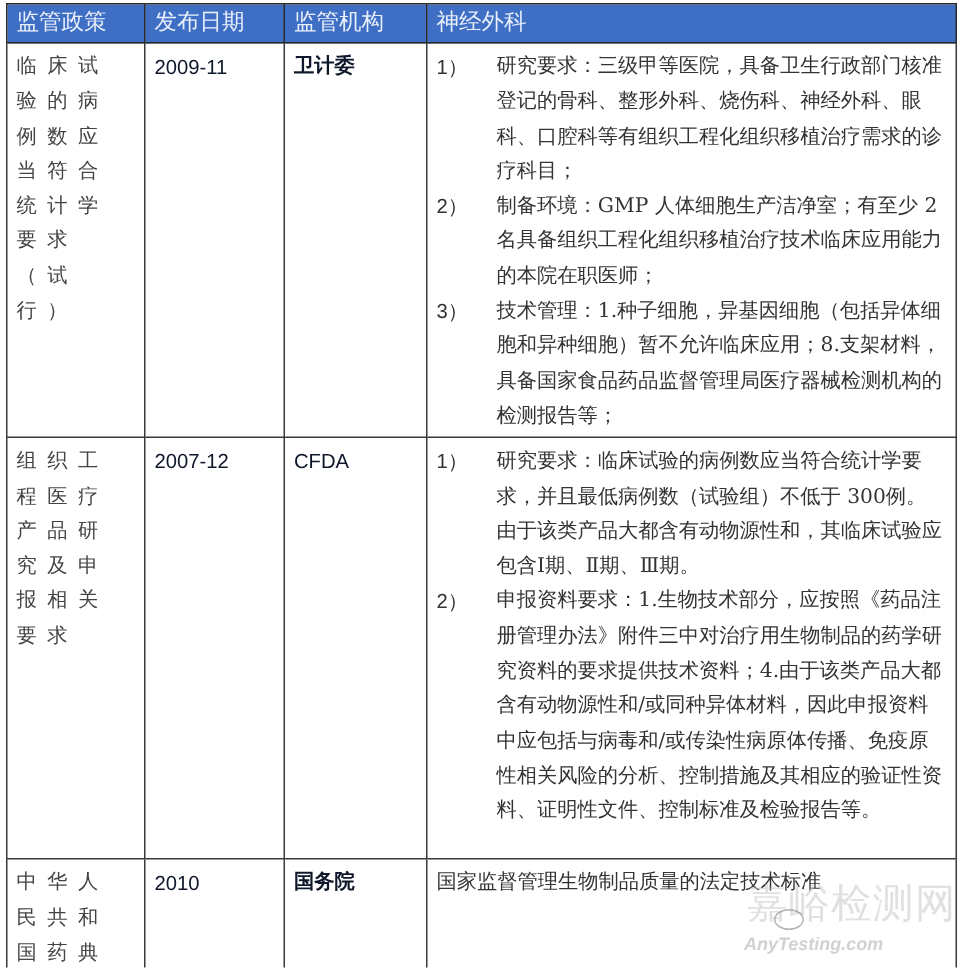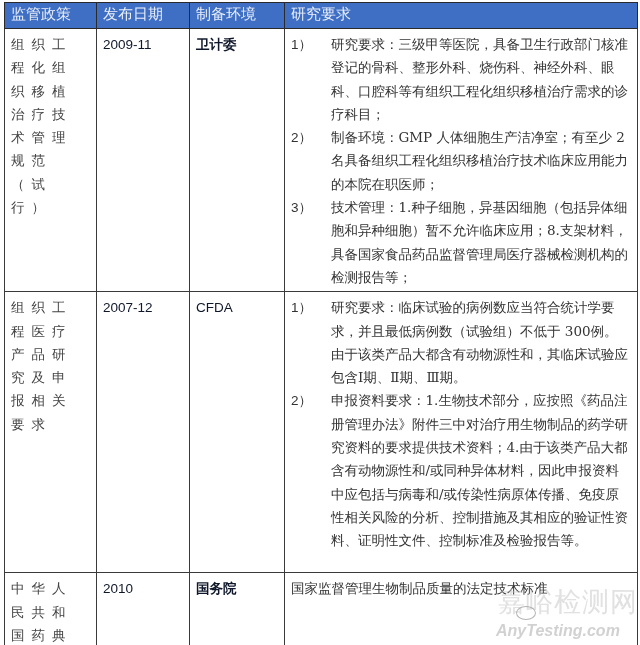--- a/index.html
+++ b/index.html
@@ -16,46 +16,46 @@
   .date, .agency { font-family: "Liberation Sans", sans-serif; font-size: 13px; color: #0f172a; }
   .agency.cn { font-family: "DejaVu Serif", serif; font-weight: bold; }
   ol.items { list-style: none; margin: 0; padding: 0; }
   ol.items li { position: relative; padding-left: 40px; }
   ol.items li .num { position: absolute; left: 0; top: 0; font-family: "Liberation Sans", sans-serif; }
   .watermark { position: absolute; left: 488px; top: 586px; width: 150px; height: 58px; pointer-events: none; }
   .wm-cn { position: absolute; left: 10px; top: -2px; font-size: 27px; color: rgba(200,200,200,0.55);
            font-family: Liberation Mono, monospace; letter-spacing: 1px; }
   .wm-brand { position: absolute; left: 50px; top: 12px; font-size: 21px; color: rgba(120,120,120,0.75);
               font-family: "DejaVu Sans", sans-serif; font-weight: 200; }
-  .wm-en { position: absolute; left: 8px; top: 36px; font-size: 16px; font-style: italic;
+  .wm-en { position: absolute; left: 8px; top: 36px; font-size: 12px; font-style: italic;
            color: rgba(190,190,190,0.7); font-family: "Liberation Sans", sans-serif; font-weight: bold; }
   .wm-logo { position: absolute; left: 28px; top: 20px; width: 18px; height: 12px;
              border: 1px solid rgba(150,150,150,0.7); border-radius: 50%; }
 </style>
 </head>
 <body>
 
 <table class="reg">
   <colgroup>
     <col style="width:92px">
       <col style="width:93px">
       <col style="width:95px">
       <col style="width:353px">
   </colgroup>
   <thead>
     <tr>
       <th>监管政策</th>
       <th>发布日期</th>
-      <th>制备环境</th>
-      <th>研究要求</th>
+      <th>监管机构</th>
+      <th>神经外科</th>
     </tr>
   </thead>
   <tbody>
     <tr style="height:261px">
-      <td class="policy">组织工程化组织移植治疗技术管理规范（试行）</td>
+      <td class="policy">临床试验的病例数应当符合统计学要求（试行）</td>
       <td class="date">2009-11</td>
       <td class="agency cn">卫计委</td>
       <td>
         <ol class="items">
           <li><span class="num">1）</span><span>研究要求：三级甲等医院，具备卫生行政部门核准登记的骨科、整形外科、烧伤科、神经外科、眼科、口腔科等有组织工程化组织移植治疗需求的诊疗科目；</span></li>
           <li><span class="num">2）</span><span>制备环境：GMP 人体细胞生产洁净室；有至少 2 名具备组织工程化组织移植治疗技术临床应用能力的本院在职医师；</span></li>
           <li><span class="num">3）</span><span>技术管理：1.种子细胞，异基因细胞（包括异体细胞和异种细胞）暂不允许临床应用；8.支架材料，具备国家食品药品监督管理局医疗器械检测机构的检测报告等；</span></li>
         </ol>
       </td>
     </tr>

